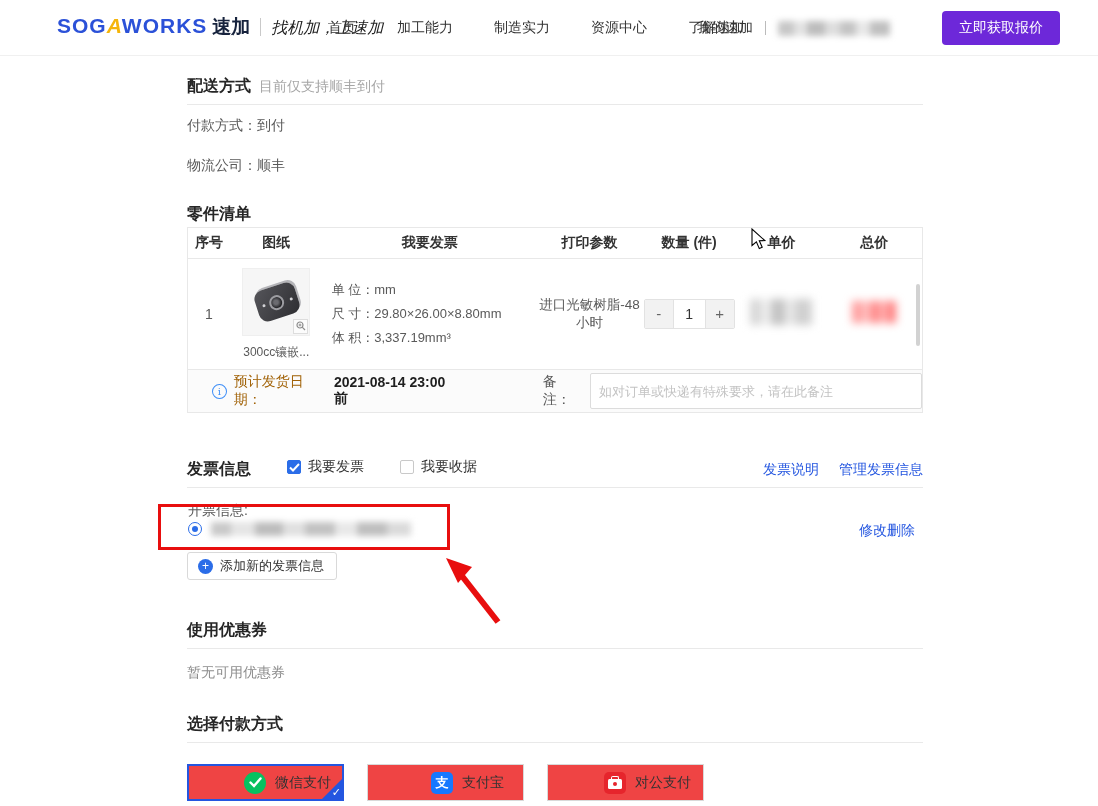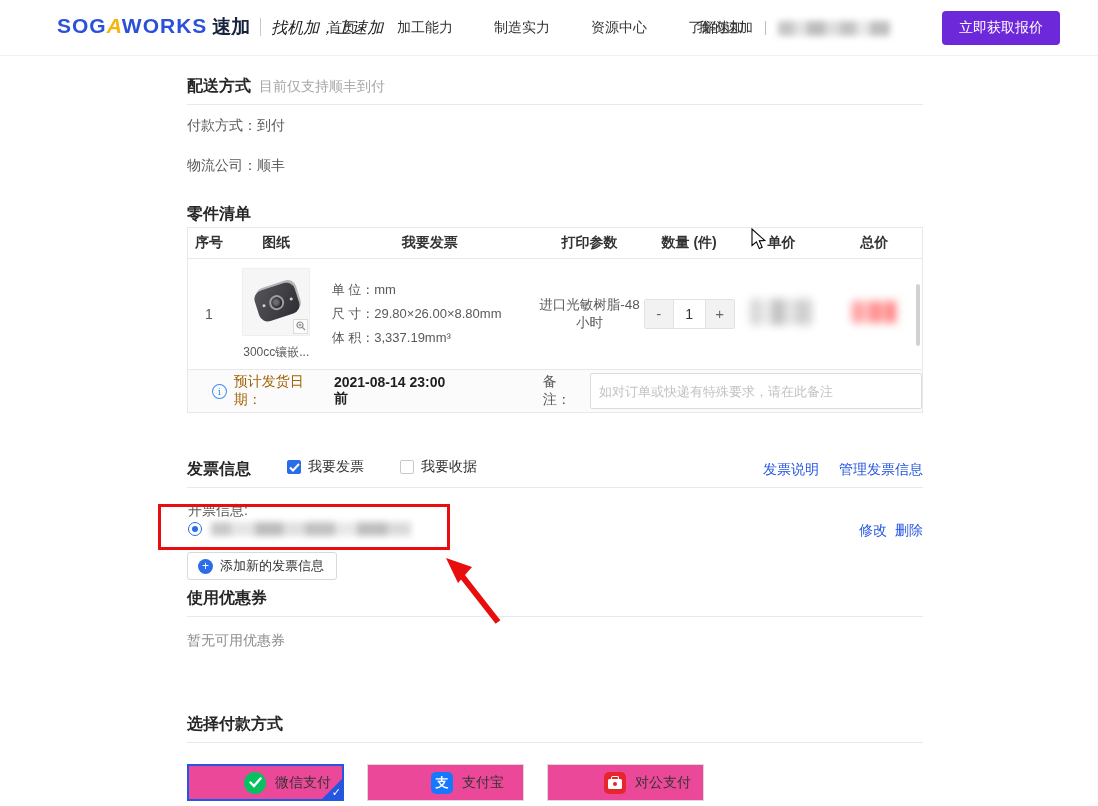--- a/index.html
+++ b/index.html
@@ -76,32 +76,32 @@
   .checkbox.unchecked { background:#fff; border:1px solid #c9c9c9; }
   .checkbox.checked svg { position:absolute; left:1px; top:2px; }
   .chk-label { font-size:14px; color:#333; margin-right:36px; cursor:pointer; }
   .invoice-links { margin-left:auto; display:flex; gap:20px; }
   .open-info-label { position:absolute; top:44px; left:1px; font-size:14px; color:#595959; }
   .radio-row { position:absolute; top:64px; left:1px; display:flex; align-items:center; cursor:pointer; }
   .radio { width:14px; height:14px; border-radius:50%; border:1.5px solid #2b6de8; position:relative; margin-right:9px; }
   .radio-dot { position:absolute; left:2.5px; top:2.5px; width:6px; height:6px; border-radius:50%; background:#2b6de8; }
   .invoice-blur { width:200px; height:14px; filter:blur(3px);
     background:linear-gradient(90deg,#c9c9c9 0 10%,#e5e5e5 10% 22%,#bdbdbd 22% 36%,#e0e0e0 36% 47%,#c2c2c2 47% 62%,#e8e8e8 62% 73%,#bfbfbf 73% 88%,#dadada 88% 100%); }
-  .edit-links { position:absolute; top:64px; right:0; display:flex; gap:8px; }
+  .edit-links { position:absolute; top:64px; right:8px; display:flex; }
   .add-invoice-btn { position:absolute; top:94px; left:0; display:flex; align-items:center; gap:7px;
     border:1px solid #d9d9d9; border-radius:3px; background:#fff; padding:4px 12px 4px 10px; font-size:13px; color:#333; cursor:pointer; }
   .plus-icon { width:15px; height:15px; border-radius:50%; background:#2b6de8; color:#fff; font-size:12px;
     display:inline-flex; align-items:center; justify-content:center; line-height:1; }
 
   
   .coupon-empty { position:absolute; top:44px; left:0; font-size:14px; color:#8c8c8c; }
 
   
   .pay-btns { position:absolute; top:50px; left:0; display:flex; gap:23px; }
-  .pay-btn { position:relative; width:157px; height:37px; border:1px solid #d9d9d9; background:#ec4899;
+  .pay-btn { position:relative; width:157px; height:37px; border:1px solid #d9d9d9; background:#ef4444;
     display:flex; align-items:center; justify-content:center; gap:9px; font-size:14px; color:#333; cursor:pointer;padding-left:44px; }
   .pay-btn.selected { border:2px solid #2456e0; }
   .pay-ico { width:22px; height:22px; display:flex; align-items:center; justify-content:center; }
   .ico-wechat { background:#07c160; border-radius:50%; }
   .ico-alipay { background:#1678ff; border-radius:5px; color:#fff; font-size:13px; font-weight:bold; }
   .ico-corp { background:#e6252c; border-radius:5px; position:relative; }
   .case-handle { position:absolute; left:7px; top:4px; width:8px; height:4px; border:1.5px solid #fff; border-bottom:none; border-radius:2px 2px 0 0; }
   .case-body { position:absolute; left:4px; top:7px; width:14px; height:10px; background:#fff; border-radius:1.5px; }
   .case-dial { position:absolute; left:9px; top:10px; width:4px; height:4px; border-radius:50%; background:#e6252c; }
   .sel-corner { position:absolute; right:-1px; bottom:-1px; width:0; height:0;
@@ -254,21 +254,21 @@
       <span class="link">修改</span>
       <span class="link">删除</span>
     </div>
 
     <button class="add-invoice-btn">
       <span class="plus-icon">+</span>
       <span>添加新的发票信息</span>
     </button>
   </div>
 
-  <div class="section" style="top:588px; height:70px;">
+  <div class="section" style="top:620px; height:70px;">
     <div class="sec-titlerow">
       <span class="sec-title">使用优惠券</span>
     </div>
     <div class="coupon-empty">暂无可用优惠券</div>
   </div>
 
   <div class="section" style="top:714px; height:92px;">
     <div class="sec-titlerow">
       <span class="sec-title">选择付款方式</span>
     </div>

